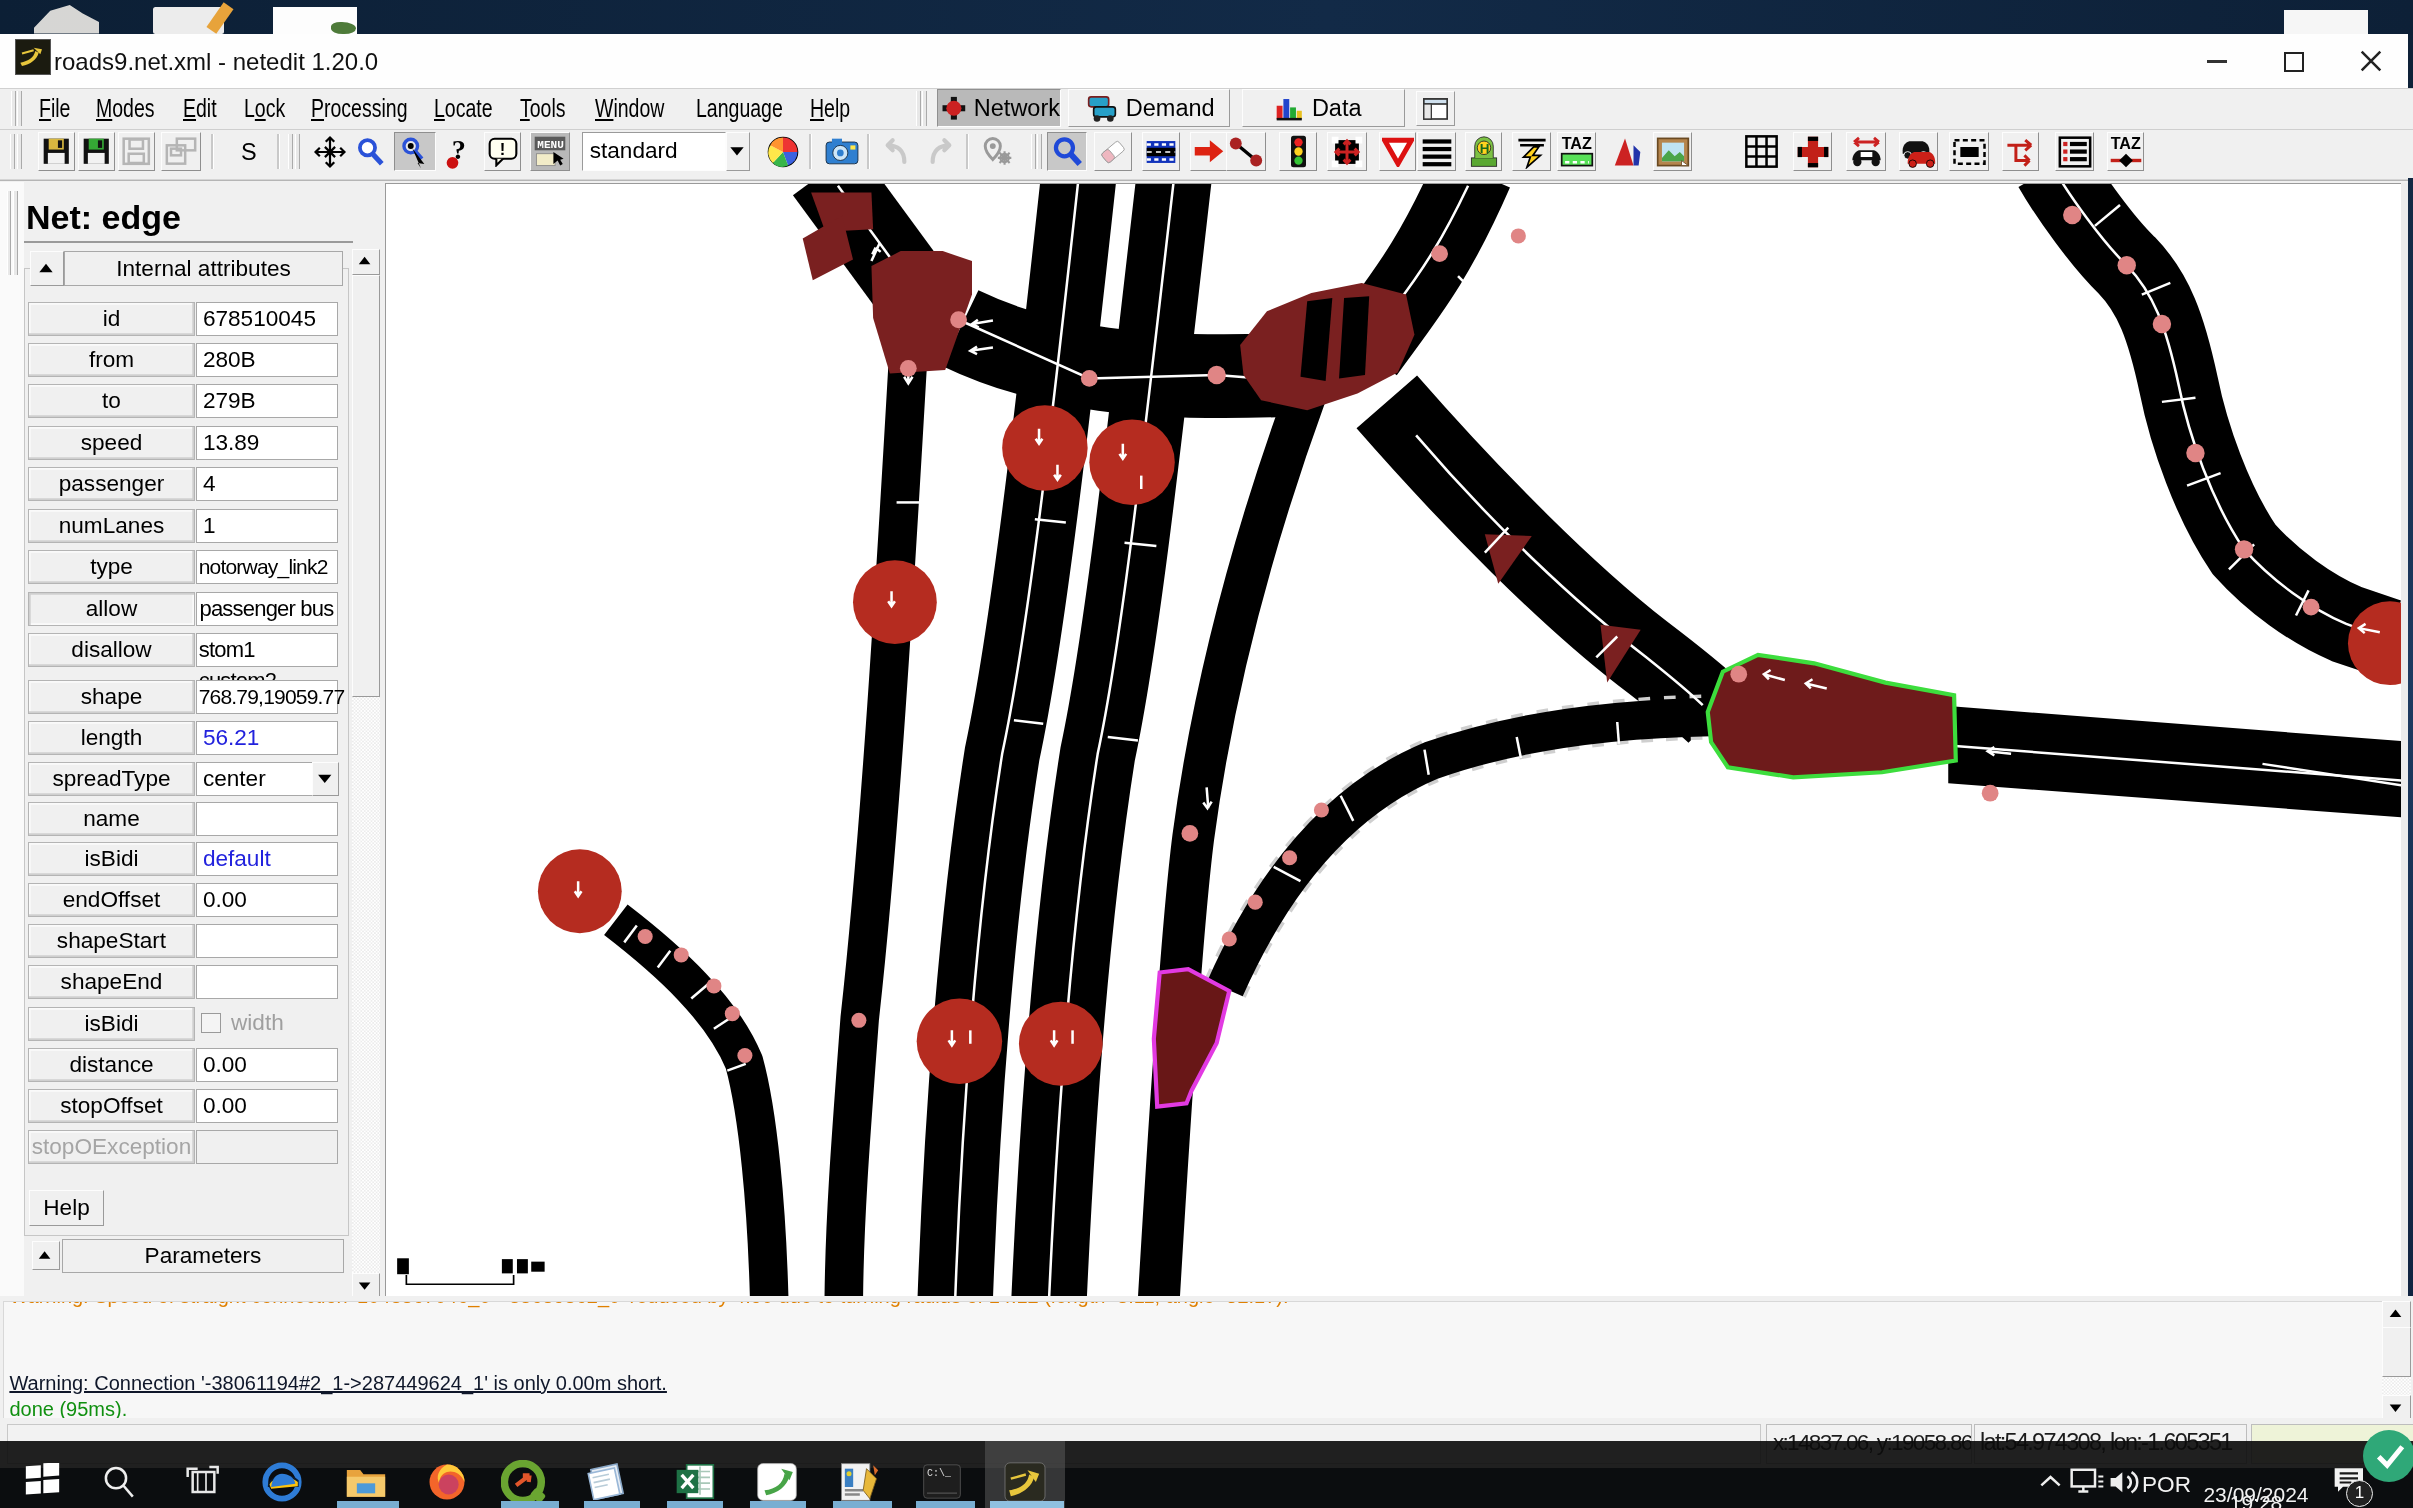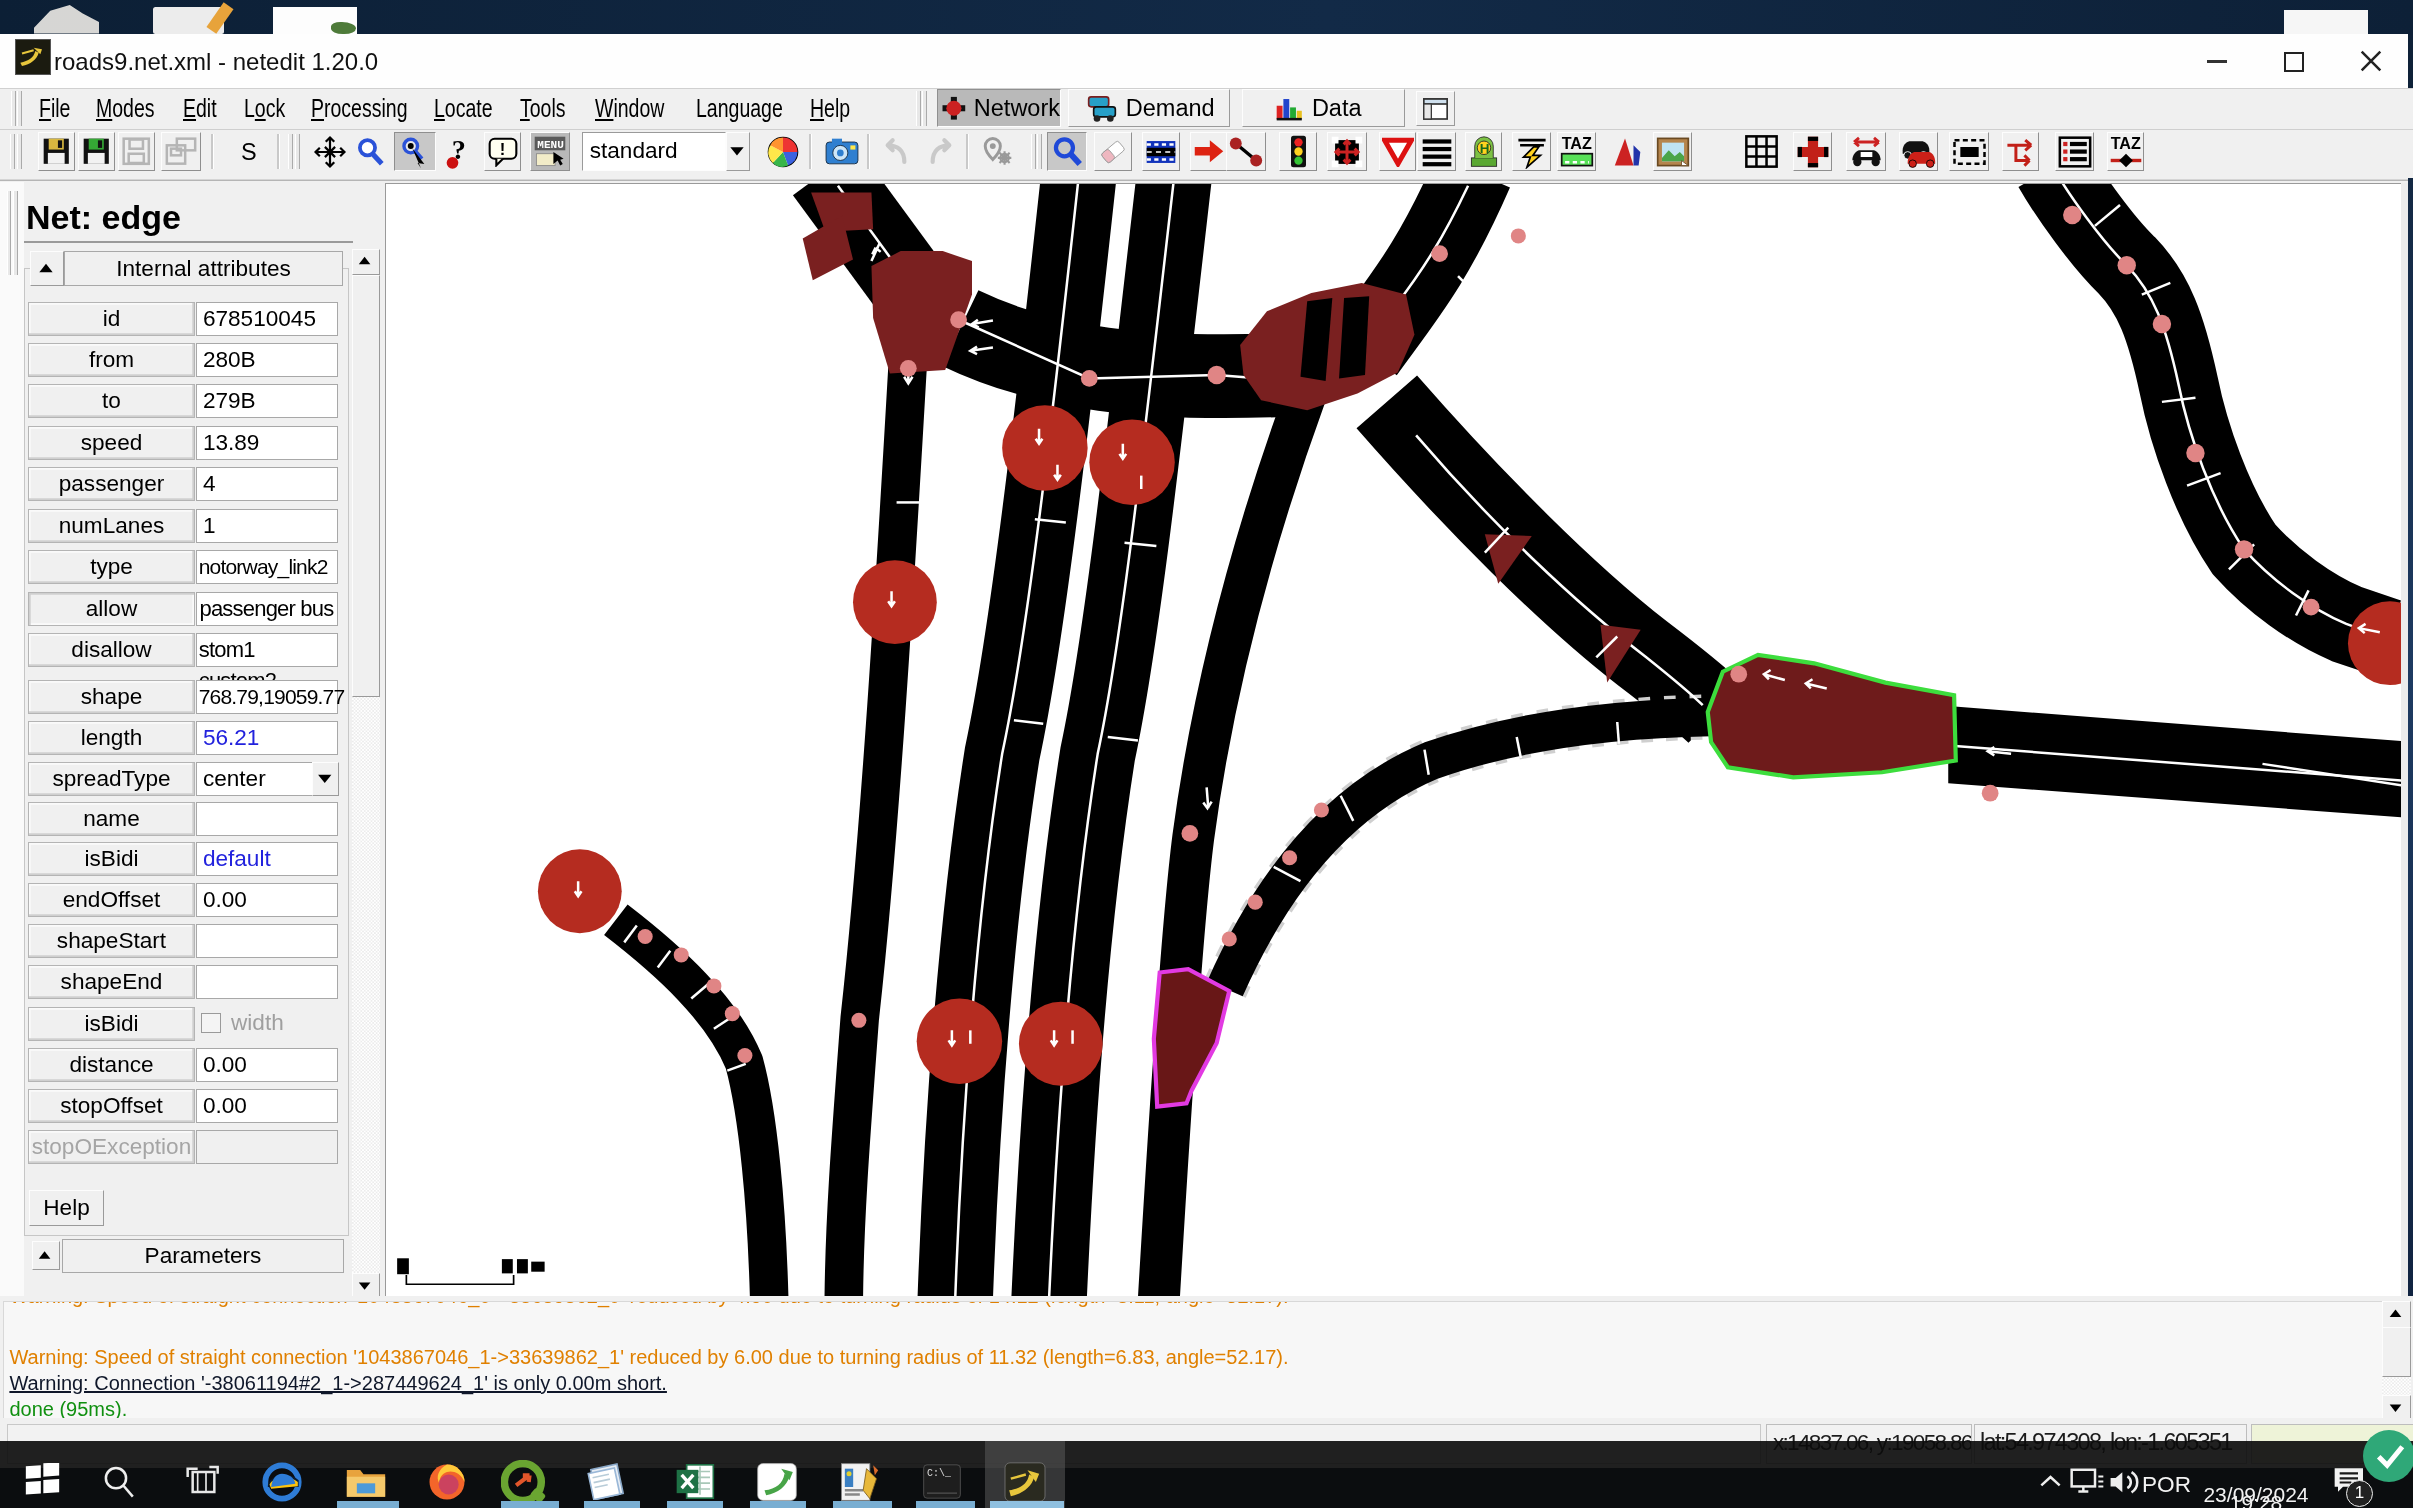--- a/index.html
+++ b/index.html
@@ -660,21 +660,20 @@
       <rect x="634" y="1506" width="16" height="12"></rect>
 </g>
 <path d="M 485,1522 L 485,1533 L 613,1533 L 613,1522" fill="none" stroke="#000" stroke-width="2"></path>
 </svg>
 <div class="abs" style="left:2401px;top:183px;width:6.7px;height:1114px;background:#ececec;"></div>
 <div class="abs" style="left:2408px;top:178px;width:5.9px;height:1118px;background:linear-gradient(180deg,#132843,#1d3a61 45%,#102340);"></div>
 
 <div class="abs" style="left:0;top:1296px;width:2413px;height:124px;background:#f0f0f0;"></div>
 <div class="abs" style="left:3.4px;top:1301px;width:2378px;height:117px;background:#f7f7f7;border:0.8px solid #d8d8d8;overflow:hidden;">
 <div style="position:absolute;left:5px;top:-17px;font-size:20px;color:#e08000;white-space:nowrap;">Warning: Speed of straight connection '1043867046_0-&gt;33639862_0' reduced by 4.90 due to turning radius of 14.12 (length=8.11, angle=52.17).</div>
-<div style="position:absolute;left:5px;top:44px;font-size:20px;color:#e08000;white-space:nowrap;">Warning: Speed of straight connection '1043867046_1-&gt;33639862_1' reduced by 6.00 due to turning radius of 11.32 (length=6.83, angle=52.17).</div>
 <div style="position:absolute;left:5px;top:70px;font-size:20px;color:#0f172a;white-space:nowrap;text-decoration:underline;">Warning: Connection '-38061194#2_1-&gt;287449624_1' is only 0.00m short.</div>
 <div style="position:absolute;left:5px;top:96px;font-size:20px;color:#109010;white-space:nowrap;">done (95ms).</div>
 </div>
 <div class="abs" style="left:2382px;top:1301px;width:28.5px;height:122px;background:#f6f6f6;background-image:repeating-conic-gradient(#fff 0 25%,#ececec 0 50%);background-size:3.4px 3.4px;"></div>
 <div class="abs btn3d" style="left:2382px;top:1301px;width:28.5px;height:27px;"><svg width="25" height="23.5" viewBox="0 0 30 28">
       <path d="M8 18 L15 9 L22 18 Z" fill="#000"></path>
     </svg></div>
 <div class="abs btn3d" style="left:2382px;top:1327px;width:28.5px;height:50px;"></div>
 <div class="abs btn3d" style="left:2382px;top:1395px;width:28.5px;height:27px;"><svg width="25" height="23.5" viewBox="0 0 30 28">
       <path d="M8 10 L15 19 L22 10 Z" fill="#000"></path>

